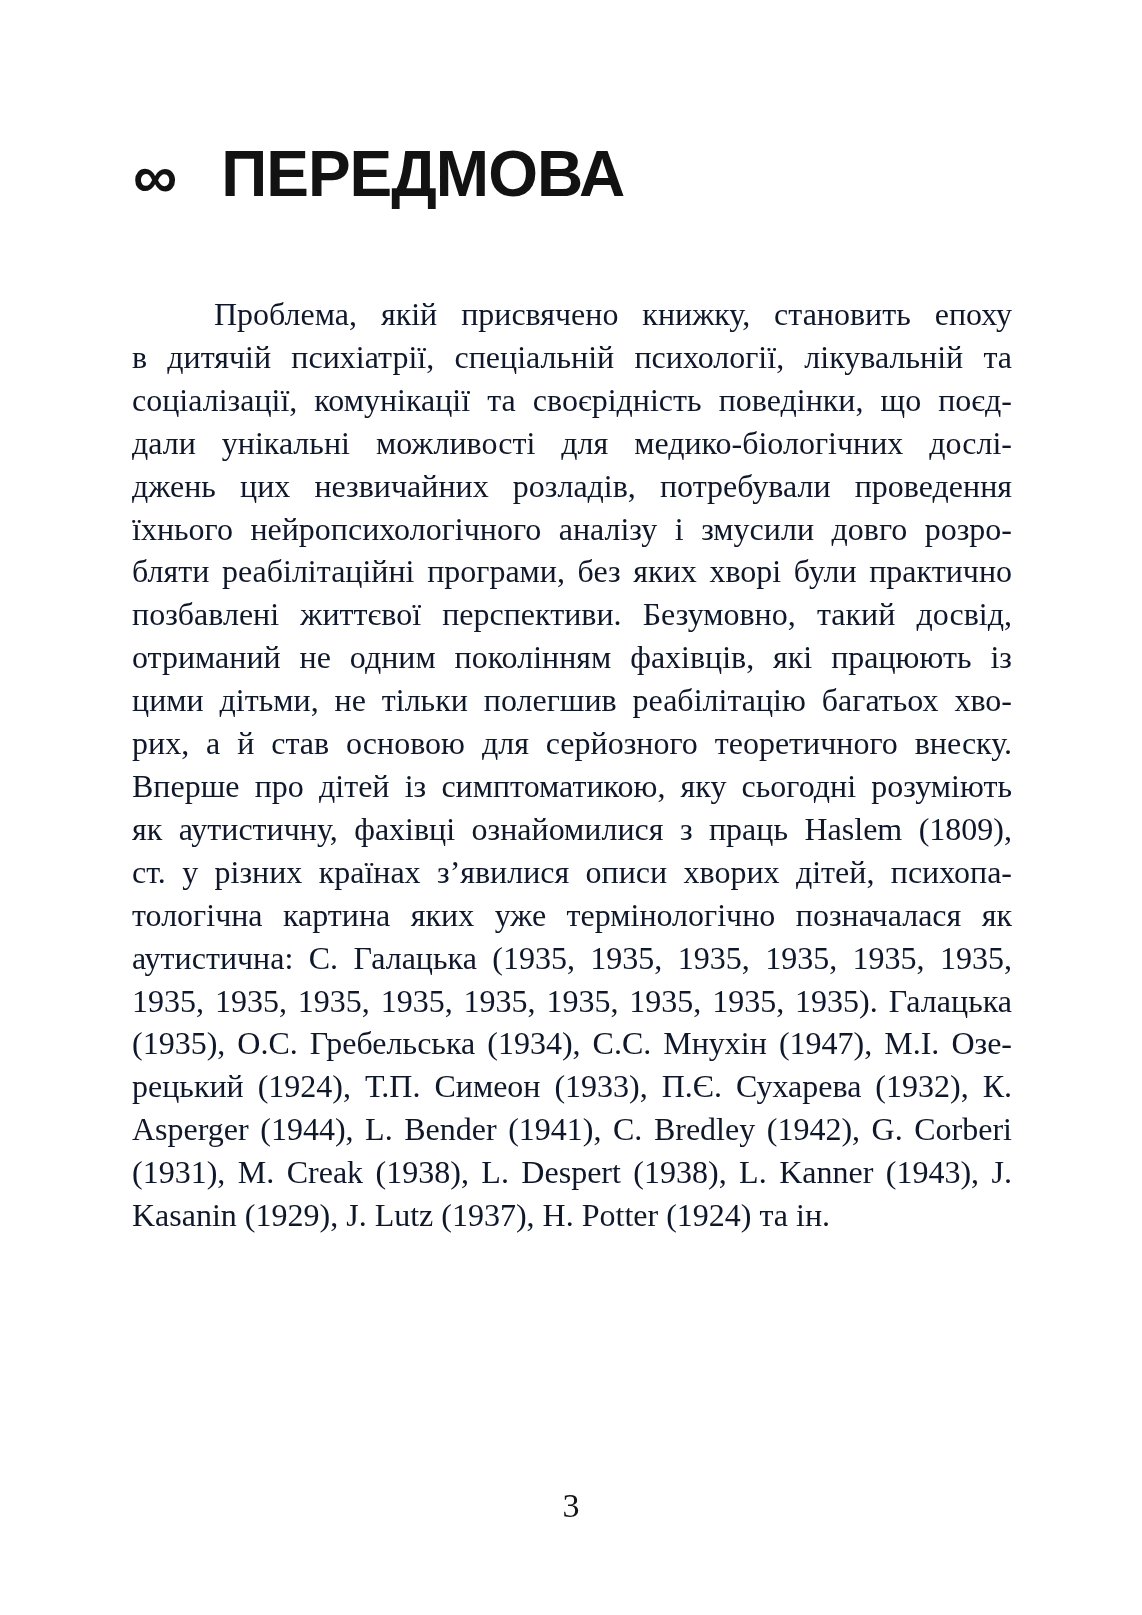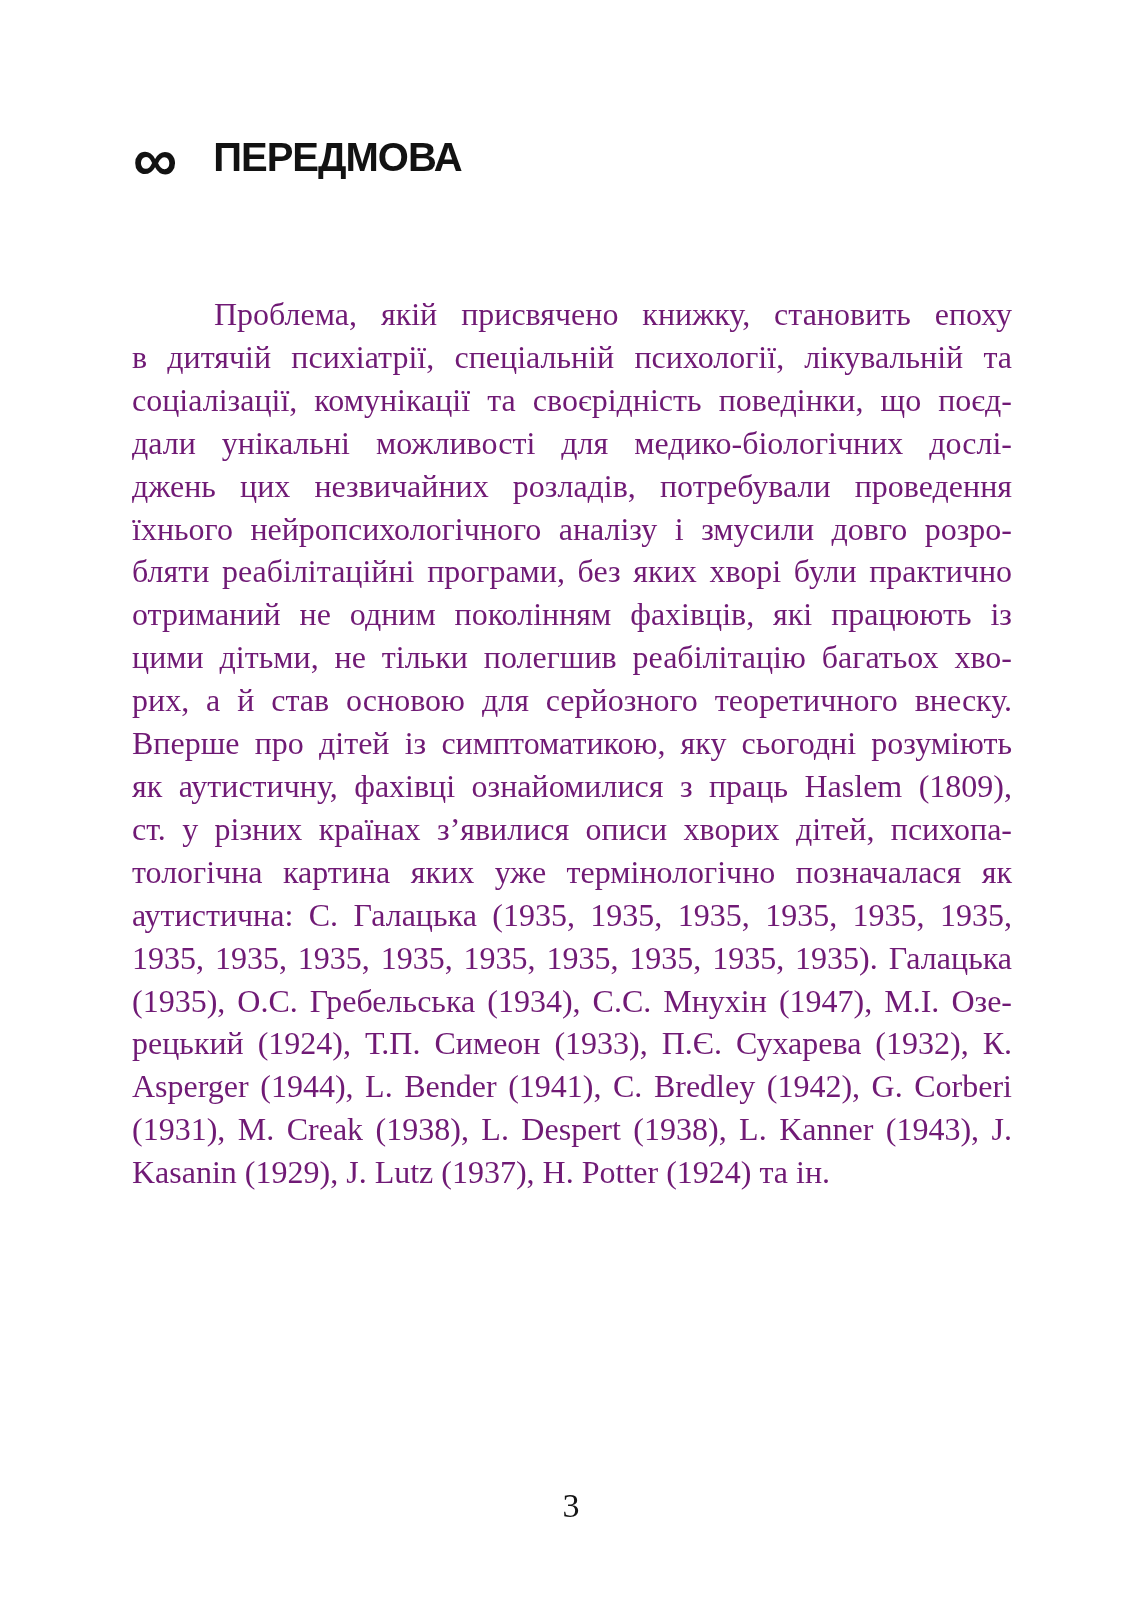--- a/index.html
+++ b/index.html
@@ -26,34 +26,34 @@
     font-family: "Liberation Sans", sans-serif;
     font-weight: bold;
     color: #121212;
   }
   .infinity {
     font-size: 62px;
     line-height: 1;
     transform: translateY(3px);
   }
   .chapter-title {
-    margin: 8px;
-    font-size: 40px;
+    margin: 16px;
+    font-size: 64px;
     line-height: 1;
     letter-spacing: -1px;
     text-transform: uppercase;
   }
   .body-text {
     position: absolute;
     left: 132px;
     top: 293px;
     width: 880px;
     font-size: 32px;
     line-height: 42.9px;
-    color: #701a75;
+    color: #0f172a;
   }
   .body-line {
     text-align: justify;
     text-align-last: justify;
   }
   .body-line.first {
     text-indent: 82px;
   }
   .body-line.last {
     text-align-last: left;
@@ -79,20 +79,21 @@
   </header>
 
   <main class="body-text">
       <div class="body-line first">Проблема, якій присвячено книжку, становить епоху</div>
       <div class="body-line">в дитячій психіатрії, спеціальній психології, лікувальній та</div>
       <div class="body-line">соціалізації, комунікації та своєрідність поведінки, що поєд-</div>
       <div class="body-line">дали унікальні можливості для медико-біологічних дослі-</div>
       <div class="body-line">джень цих незвичайних розладів, потребували проведення</div>
       <div class="body-line">їхнього нейропсихологічного аналізу і змусили довго розро-</div>
       <div class="body-line">бляти реабілітаційні програми, без яких хворі були практично</div>
+      <div class="body-line">позбавлені життєвої перспективи. Безумовно, такий досвід,</div>
       <div class="body-line">отриманий не одним поколінням фахівців, які працюють із</div>
       <div class="body-line">цими дітьми, не тільки полегшив реабілітацію багатьох хво-</div>
       <div class="body-line">рих, а й став основою для серйозного теоретичного внеску.</div>
       <div class="body-line">Вперше про дітей із симптоматикою, яку сьогодні розуміють</div>
       <div class="body-line">як аутистичну, фахівці ознайомилися з праць Haslem (1809),</div>
       <div class="body-line">ст. у різних країнах з’явилися описи хворих дітей, психопа-</div>
       <div class="body-line">тологічна картина яких уже термінологічно позначалася як</div>
       <div class="body-line">аутистична: С. Галацька (1935, 1935, 1935, 1935, 1935, 1935,</div>
       <div class="body-line">1935, 1935, 1935, 1935, 1935, 1935, 1935, 1935, 1935). Галацька</div>
       <div class="body-line">(1935), О.С. Гребельська (1934), С.С. Мнухін (1947), М.І. Озе-</div>

